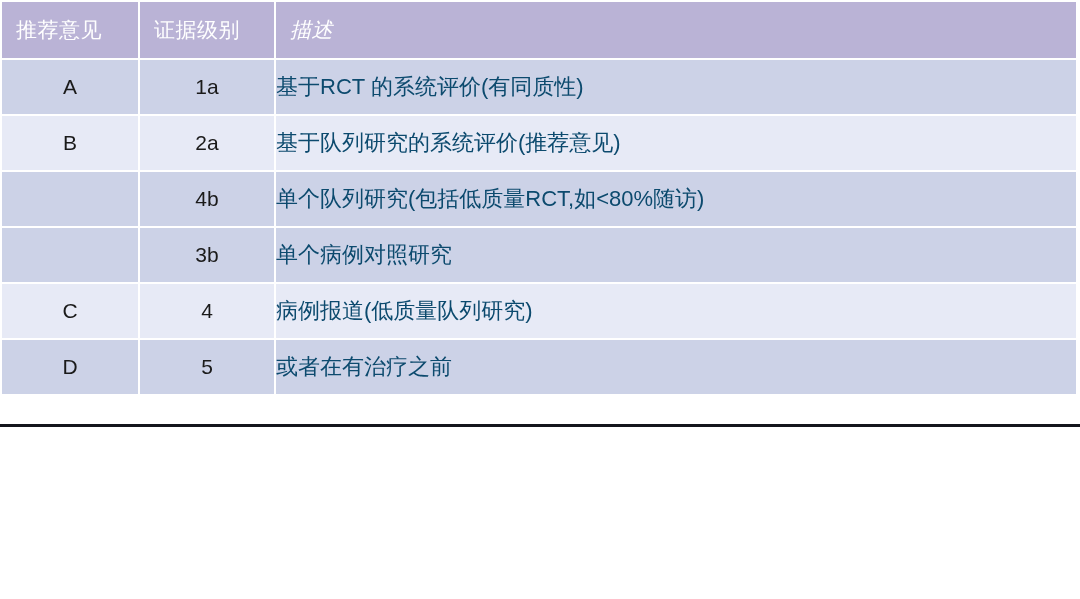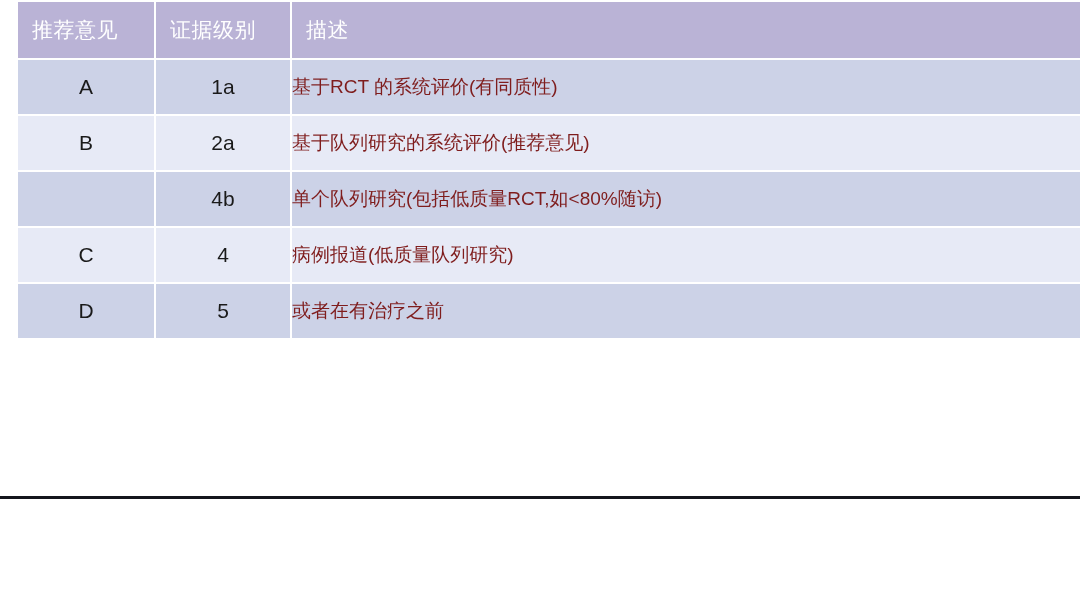--- a/index.html
+++ b/index.html
@@ -10,24 +10,23 @@
   body {
     width: 1080px;
     height: 599px;
     overflow: hidden;
     font-family: "Liberation Sans", "DejaVu Sans", sans-serif;
   }
 
   #evidence-table-wrap {
     position: relative;
     width: 1080px;
-    height: 499px;
+    height: 427px;
     background: #ffffff;
     box-sizing: border-box;
-    padding-left: 16px;
   }
 
   table.evidence-table {
     border-collapse: separate;
     border-spacing: 2px 2px;
     width: 1074px;
     margin: 0;
     table-layout: fixed;
   }
 
@@ -49,36 +48,36 @@
     background: #bab3d6;
     color: #ffffff;
     height: 56px;
     font-size: 21px;
     text-align: left;
     padding-left: 14px;
     letter-spacing: 0.5px;
   }
   thead th.th-rec   { padding-left: 14px; }
   thead th.th-lvl   { padding-left: 14px; }
-  thead th.th-desc  { padding-left: 14px; }
+  thead th.th-desc  { padding-left: 14px; font-style: italic; }
 
   
   tbody tr.row-dark  td { background: #ccd2e7; }
   tbody tr.row-light td { background: #e7eaf6; }
 
   td.cell-rec,
   td.cell-lvl {
     text-align: center;
     color: #1a1a1a;
     font-size: 21px;
   }
   td.cell-desc {
     text-align: left;
-    color: #7f1d1d;
-    font-size: 19px;
+    color: #0c4a6e;
+    font-size: 22px;
     padding-left: 14px;
     padding-right: 16px;
     line-height: 1.48;
   }
 
   tbody tr.h-normal td { height: 54px; }
   tbody tr.h-tall   td { height: 86px; }
 
   .bottom-rule {
     position: absolute;
@@ -116,20 +115,25 @@
       <tr class="row-light h-normal">
         <td class="cell-rec">B</td>
         <td class="cell-lvl">2a</td>
         <td class="cell-desc">基于队列研究的系统评价(推荐意见)</td>
       </tr>
       <tr class="row-dark h-normal">
         <td class="cell-rec"></td>
         <td class="cell-lvl">4b</td>
         <td class="cell-desc">单个队列研究(包括低质量RCT,如&lt;80%随访)</td>
       </tr>
+      <tr class="row-dark h-normal">
+        <td class="cell-rec"></td>
+        <td class="cell-lvl">3b</td>
+        <td class="cell-desc">单个病例对照研究</td>
+      </tr>
       <tr class="row-light h-normal">
         <td class="cell-rec">C</td>
         <td class="cell-lvl">4</td>
         <td class="cell-desc">病例报道(低质量队列研究)</td>
       </tr>
       <tr class="row-dark h-normal">
         <td class="cell-rec">D</td>
         <td class="cell-lvl">5</td>
         <td class="cell-desc">或者在有治疗之前</td>
       </tr>

